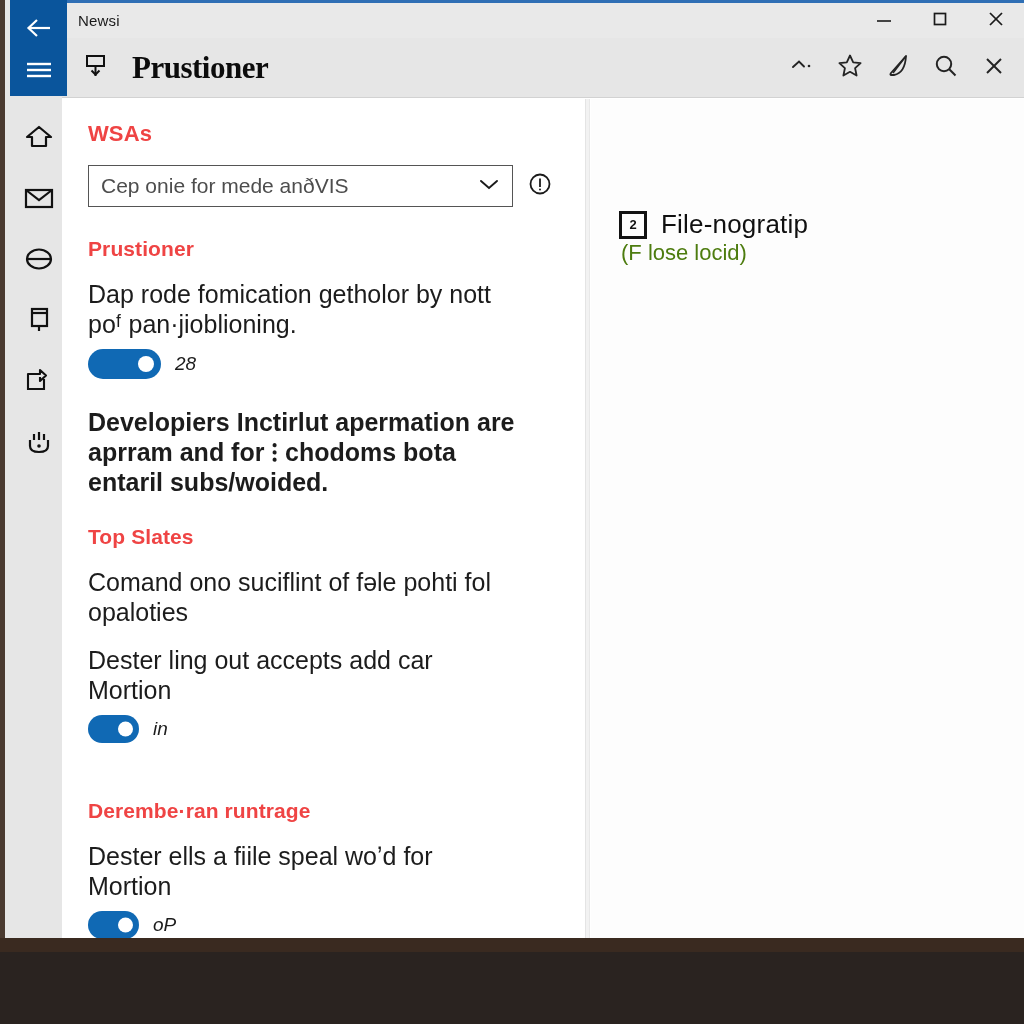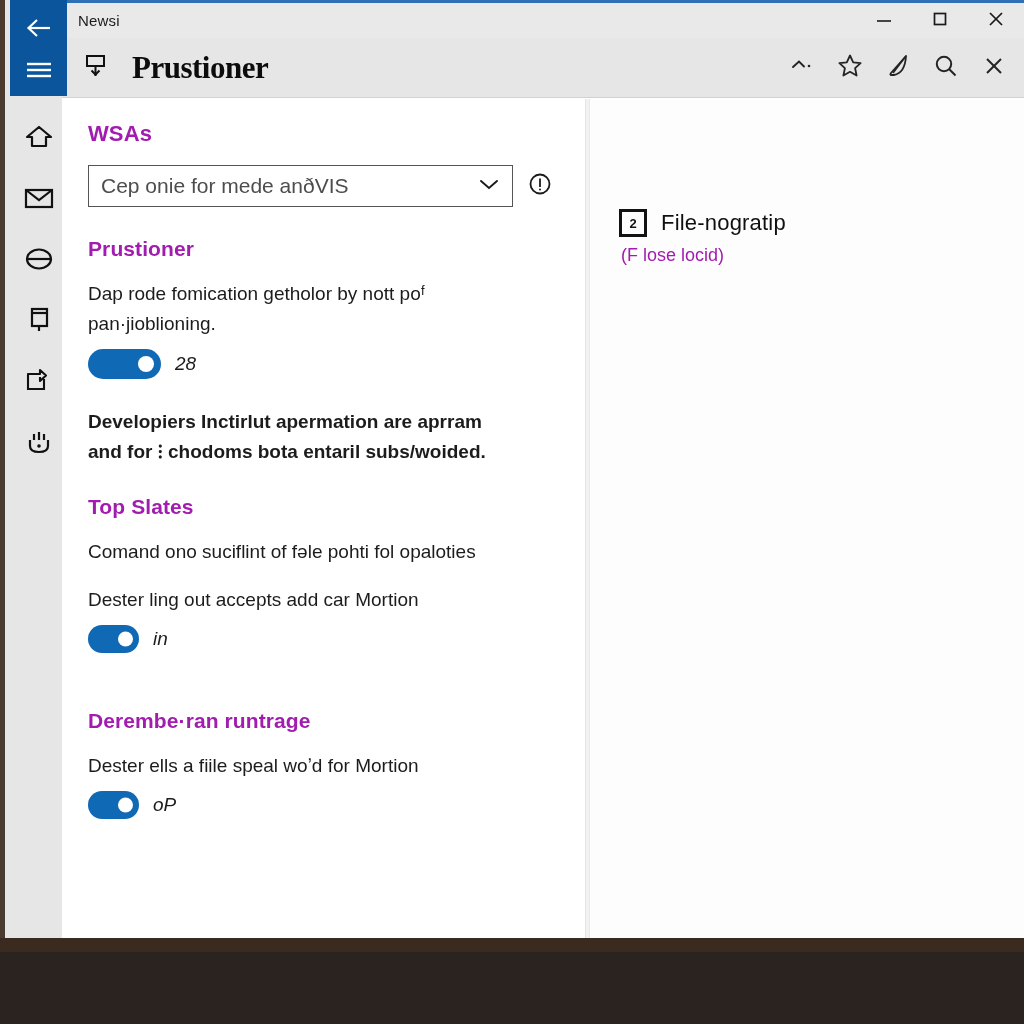--- a/index.html
+++ b/index.html
@@ -179,21 +179,21 @@
     background: #fdfdfd;
   }
 
   .content {
     padding: 22px 32px 0 26px;
   }
 
   .sec-title {
     font-size: 22px;
     font-weight: 600;
-    color: #a21caf;
+    color: #ef4444;
     margin: 0 0 18px 0;
     letter-spacing: .1px;
   }
   .sec-title.small {
     font-size: 21px;
     font-weight: 600;
   }
 
   .combo-row {
     display: flex;
@@ -224,21 +224,21 @@
     top: 50%;
     transform: translateY(-50%);
   }
   .info-icon {
     width: 26px;
     height: 26px;
     display: flex; align-items: center; justify-content: center;
   }
 
   .body-text {
-    font-size: 19px;
+    font-size: 25px;
     line-height: 30px;
     color: #1c1c1c;
     margin: 0 0 10px 0;
     max-width: 430px;
   }
   .body-text.bold-lead {
     font-weight: 600;
   }
   .gap-lg { height: 28px; }
   .gap-md { height: 18px; }
@@ -302,29 +302,28 @@
     box-sizing: border-box;
     display: flex;
     align-items: center;
     justify-content: center;
     font-size: 13px;
     font-weight: bold;
     color: #121212;
     line-height: 1;
   }
   .rp-title {
-    font-size: 22px;
+    font-size: 26px;
     color: #101010;
     letter-spacing: .2px;
   }
   .rp-sub {
-    margin-top: 8px;
     margin-left: 2px;
-    font-size: 18px;
-    color: #a21caf;
+    font-size: 22px;
+    color: #4d7c0f;
   }
 </style>
 </head>
 <body>
 
 <div id="app">
 
   <div class="rail">
     <div class="rail-blue"></div>
 

